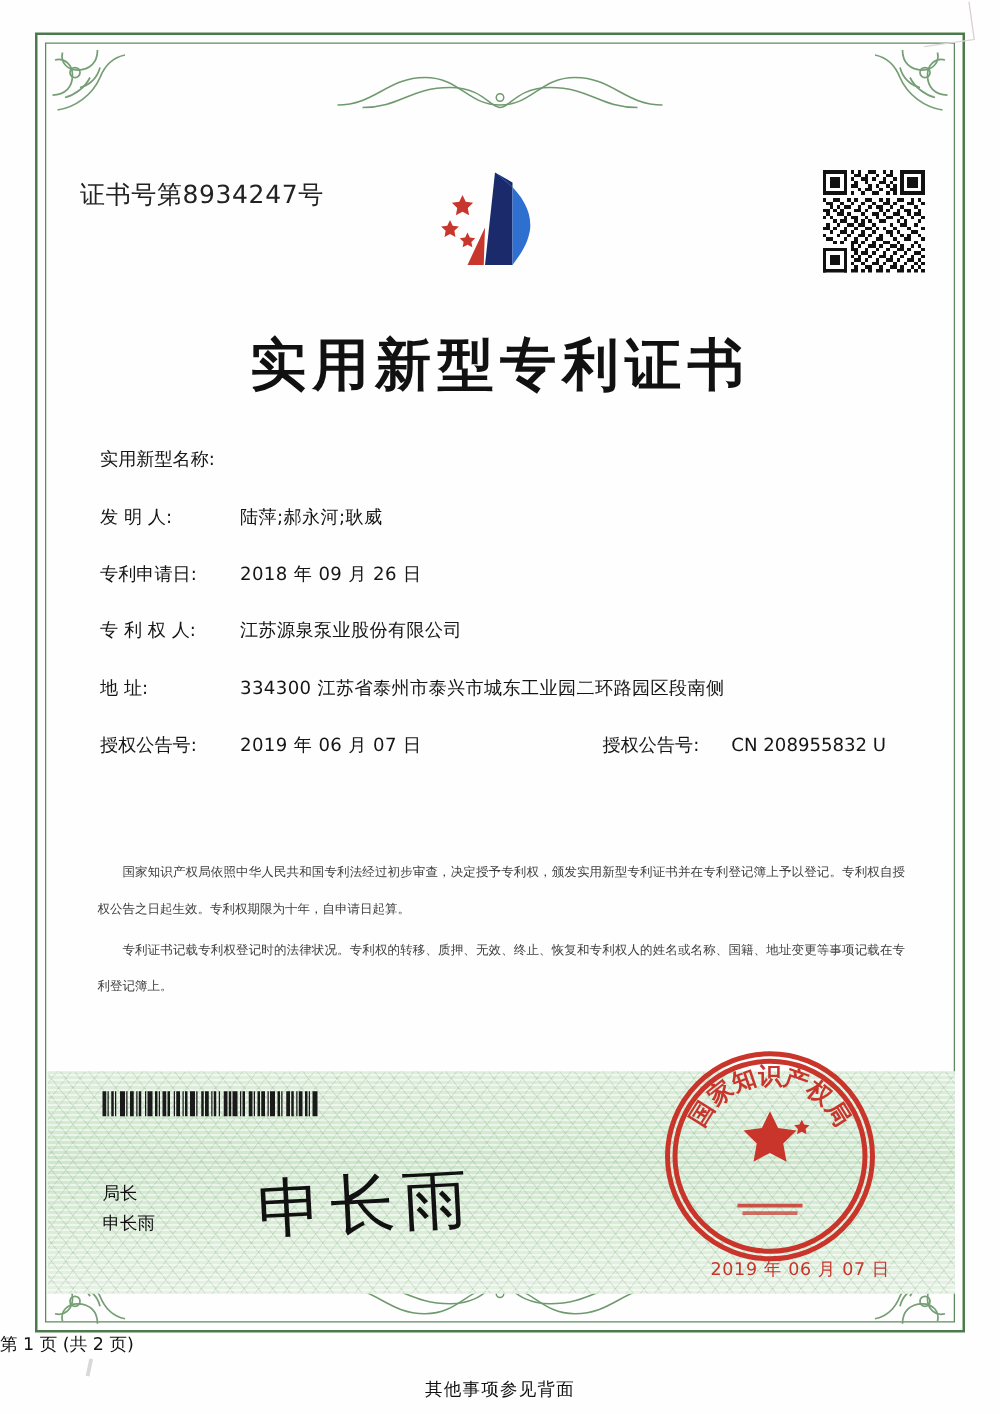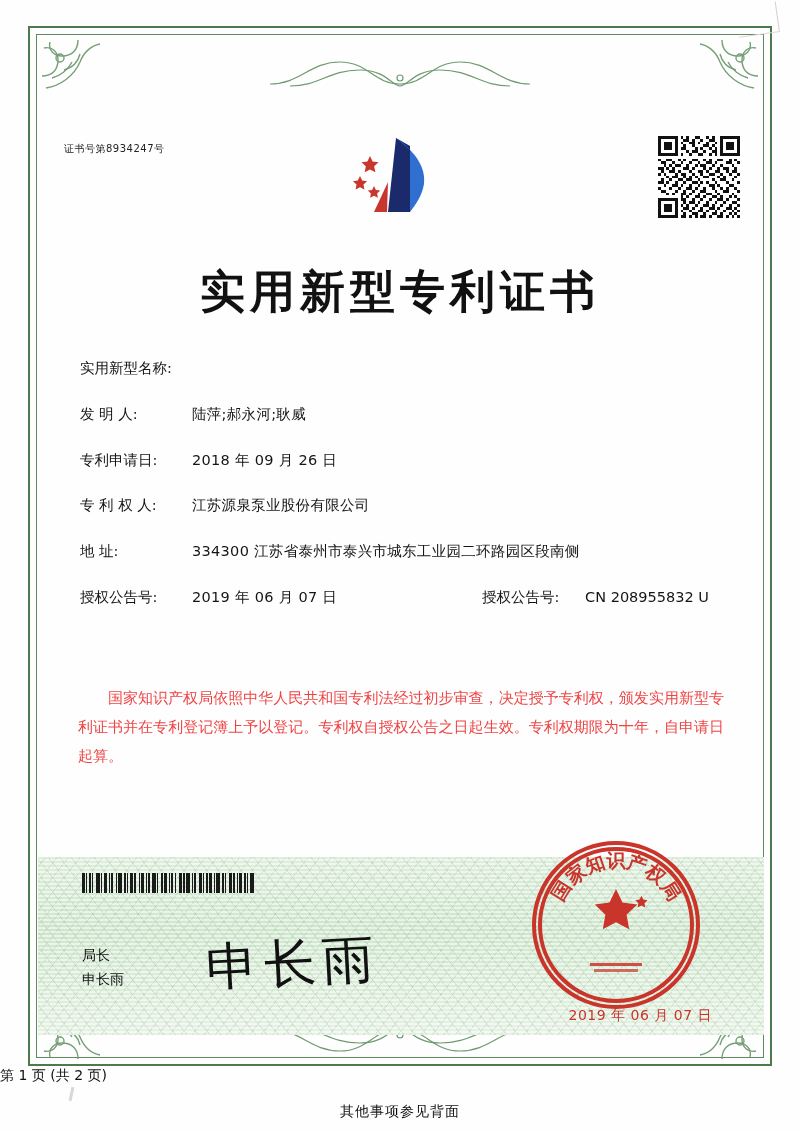--- a/index.html
+++ b/index.html
@@ -61,21 +61,21 @@
     color: #6f9a6f;
   }
   .edge-orn svg { width: 100%; height: 100%; display: block; }
   .edge-orn.top { top: 56px; }
   .edge-orn.bottom { bottom: 74px; transform: translateX(-50%) scaleY(-1); }
 
   
   .cert-no {
     position: absolute;
     left: 64px; top: 142px;
-    font-size: 10px;
+    font-size: 20px;
     letter-spacing: .5px;
     color: #222;
     font-family: "DejaVu Sans", "Liberation Sans", sans-serif;
   }
 
   .logo {
     position: absolute;
     left: 330px; top: 128px;
     width: 120px; height: 100px;
   }
@@ -131,24 +131,24 @@
     flex: 0 0 92px;
     white-space: pre;
   }
   .field-value2 { flex: 1 1 auto; text-align: center; }
 
   
   .body-text {
     position: absolute;
     left: 78px; top: 684px;
     width: 646px;
-    font-size: 15px;
+    font-size: 10px;
     line-height: 29px;
     text-align: justify;
-    color: #ef4444;
+    color: #404040;
     font-family: "DejaVu Sans", "Liberation Sans", sans-serif;
   }
   .body-text p { margin: 0 0 4px 0; text-indent: 2em; }
 
   
   .green-band {
     position: absolute;
     left: 38px; bottom: 96px;
     width: 726px; height: 178px;
     background:
@@ -591,20 +591,21 @@
       <div class="field-label">授权公告号:</div>
       <div class="field-value">2019 年 06 月 07 日</div>
       <div class="field-label2">授权公告号:</div>
       <div class="field-value2">CN 208955832 U</div>
     </div>
 
   </div>
 
   <div class="body-text">
     <p>国家知识产权局依照中华人民共和国专利法经过初步审查，决定授予专利权，颁发实用新型专利证书并在专利登记簿上予以登记。专利权自授权公告之日起生效。专利权期限为十年，自申请日起算。</p>
+    <p>专利证书记载专利权登记时的法律状况。专利权的转移、质押、无效、终止、恢复和专利权人的姓名或名称、国籍、地址变更等事项记载在专利登记簿上。</p>
   </div>
 
   <div class="green-band"></div>
 
   <div class="barcode">
     <i style="width:3px"></i>
       <i style="width:1px;background:transparent"></i>
     <i style="width:1px"></i>
       <i style="width:2px;background:transparent"></i>
     <i style="width:2px"></i>

